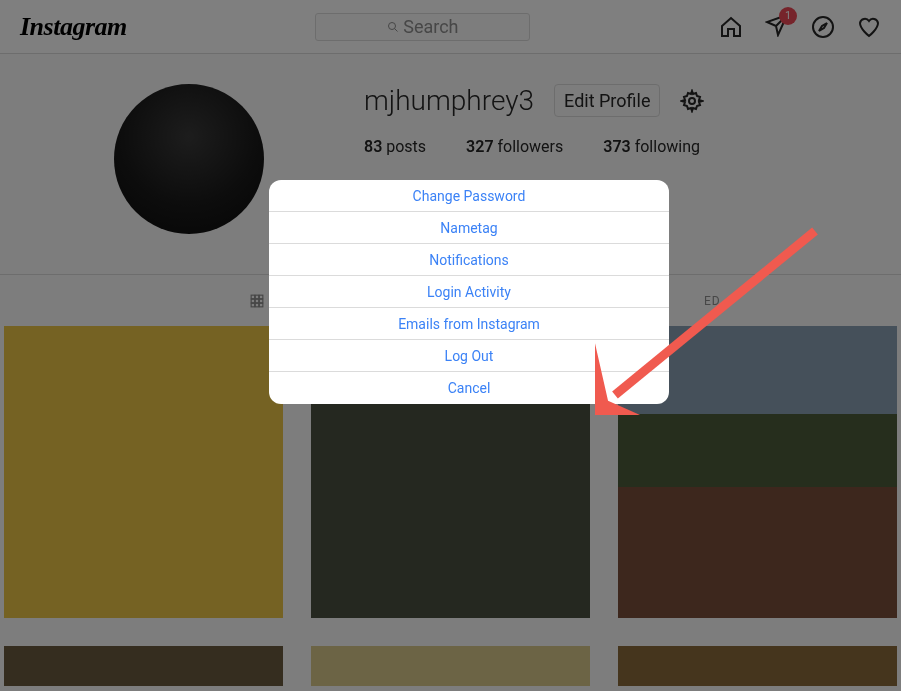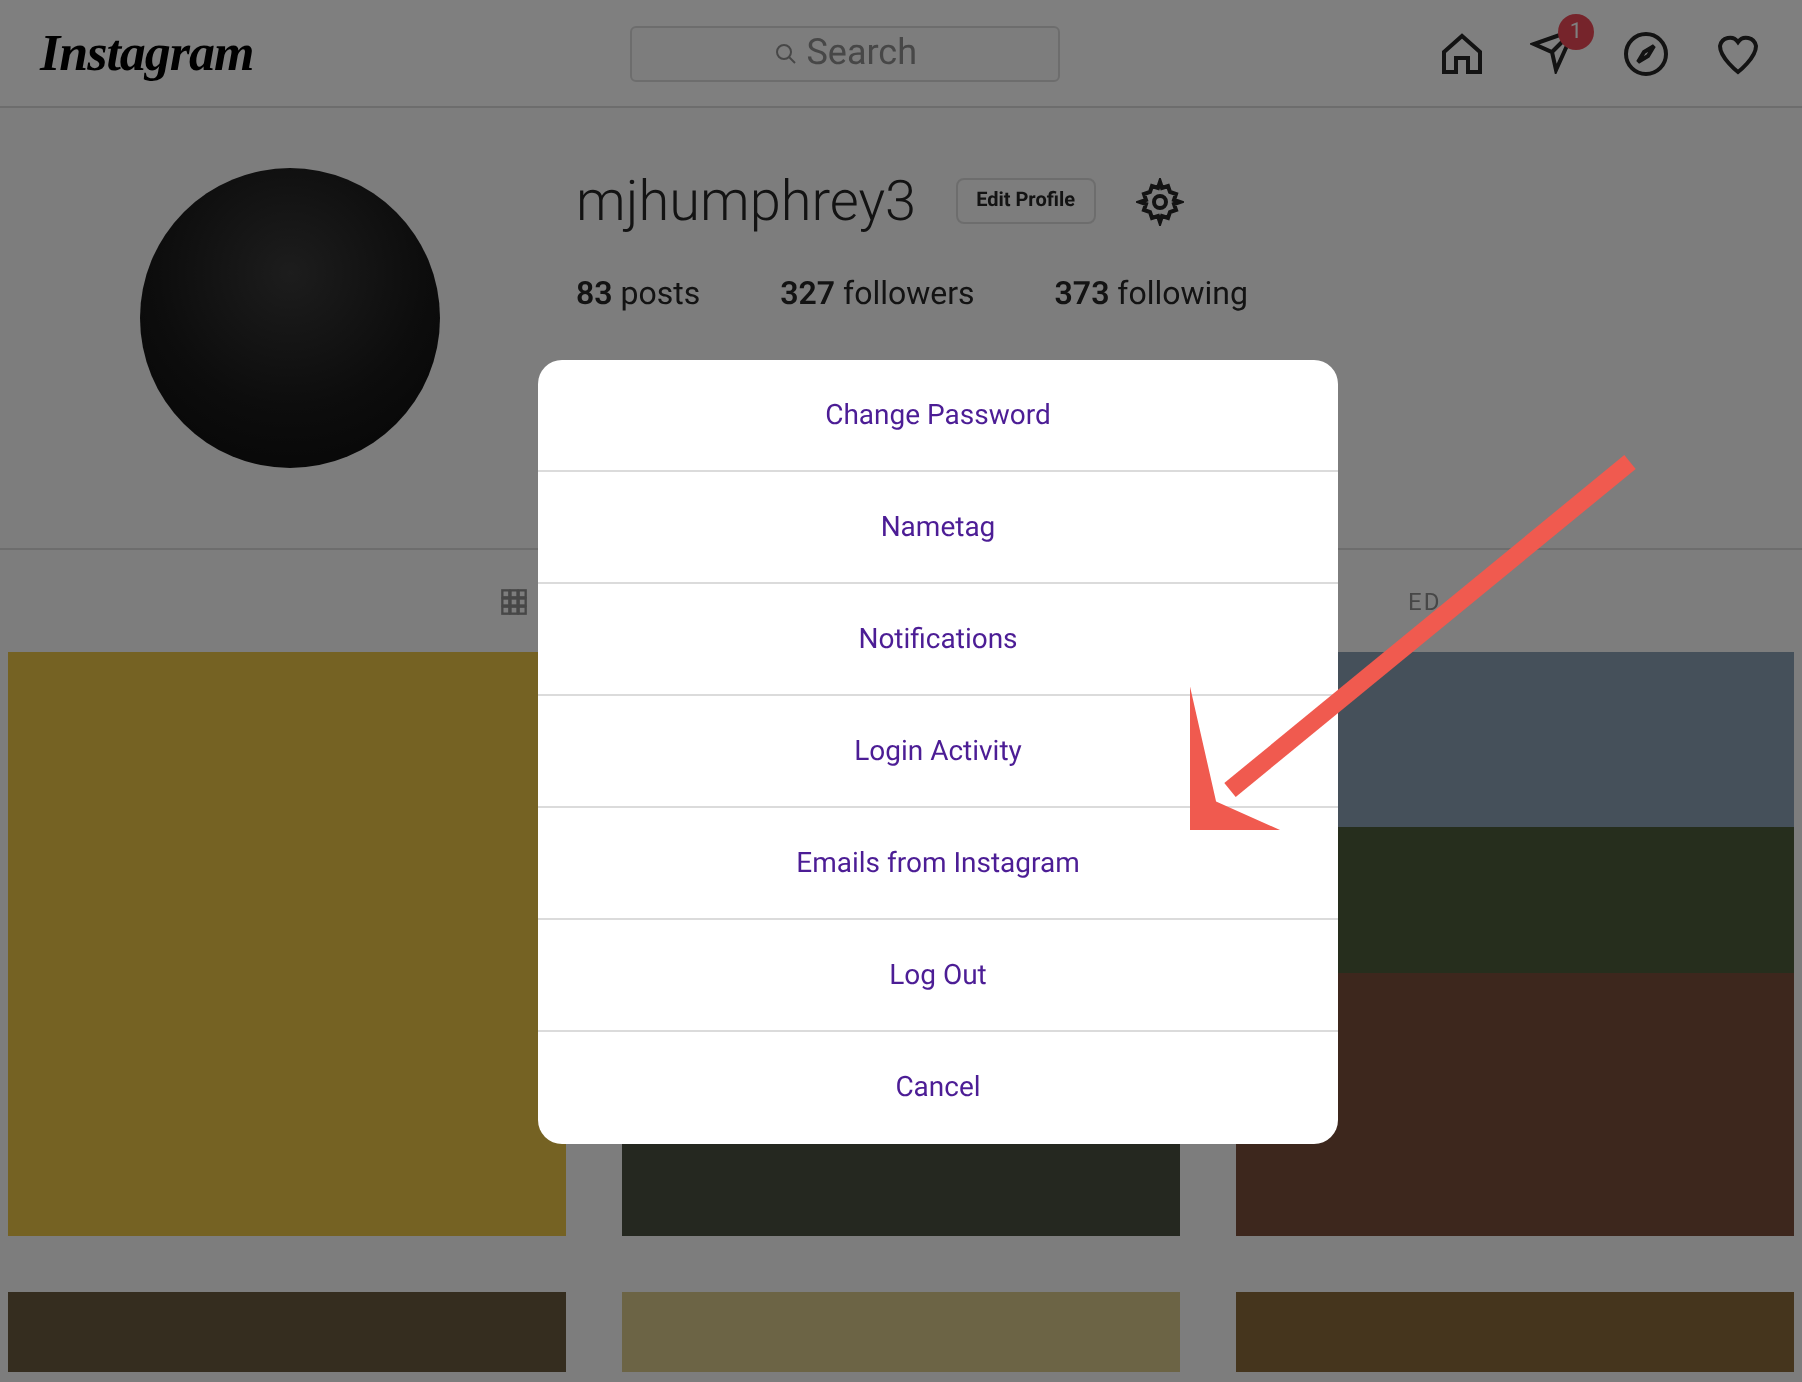--- a/index.html
+++ b/index.html
@@ -6,44 +6,44 @@
 body { width: 901px; height: 691px; overflow: hidden; position: relative; background: #fafafa; }
 
 .topbar { height: 54px; border-bottom: 1px solid #dbdbdb; background: #fff; display: flex; align-items: center; padding: 0 20px; justify-content: space-between; }
 .logo { font-family: cursive; font-weight: 600; font-size: 26px; font-style: italic; letter-spacing: -0.5px; }
 .search { width: 215px; height: 28px; background: #fafafa; border: 1px solid #dbdbdb; border-radius: 3px; display: flex; align-items: center; justify-content: center; gap: 4px; color: #8e8e8e; font-size: 18px; }
 .nav-icons { display: flex; align-items: center; gap: 22px; }
 .nav-icons svg { width: 24px; height: 24px; }
 .badge-wrap { position: relative; }
 .badge { position: absolute; top: -6px; right: -8px; background: #ed4956; color: #fff; border-radius: 50%; width: 18px; height: 18px; font-size: 11px; display: flex; align-items: center; justify-content: center; }
 
-.profile-header { display: flex; padding: 30px 20px 40px 70px; gap: 68px; }
+.profile-header { display: flex; padding: 30px 20px 40px 70px; gap: 100px; margin-left: 44px; }
 .avatar { width: 150px; height: 150px; border-radius: 50%; background: radial-gradient(circle at 50% 35%, #3a3a3a 0%, #1a1a1a 55%, #0a0a0a 100%); flex-shrink: 0; }
 .profile-info { flex: 1; }
 .profile-top { display: flex; align-items: center; gap: 20px; margin-bottom: 20px; }
 .username { font-size: 28px; font-weight: 300; color: #262626; }
-.edit-btn { border: 1px solid #dbdbdb; background: transparent; padding: 5px 9px; border-radius: 4px; font-weight: 700; font-size: 10px; color: #262626; }
+.edit-btn { border: 1px solid #dbdbdb; background: transparent; padding: 5px 9px; border-radius: 4px; font-weight: 400; font-size: 18px; color: #262626; }
 .gear { width: 24px; height: 24px; }
 .stats { display: flex; gap: 40px; font-size: 16px; color: #262626; }
 .stats b { font-weight: 600; }
 
 .tabs-row { border-top: 1px solid #dbdbdb; height: 52px; display: flex; align-items: center; padding-left: 250px; gap: 80px; color: #8e8e8e; font-size: 12px; letter-spacing: 1px; }
 .grid-icon { width: 14px; height: 14px; }
 
 .photo-grid { display: flex; gap: 28px; padding: 0 4px; }
 .photo { width: 280px; height: 292px; background: #888; }
 .photo.p1 { background: linear-gradient(#ebc447 0%, #ebc447 100%); position: relative; }
 .photo.p2 { background: #4a5040; }
 .photo.p3 { background: linear-gradient(to bottom, #8aa0b5 0 30%, #4d5d3a 30% 55%, #7a4f3a 55% 100%); }
 .photo-grid2 { display: flex; gap: 28px; padding: 28px 4px 0 4px; }
 .photo2 { width: 280px; height: 40px; background: #6b5a3e; }
 
 .dimmer { position: absolute; inset: 0; background: rgba(0,0,0,0.5); }
 .modal { position: absolute; left: 269px; top: 180px; width: 400px; background: #fff; border-radius: 12px; overflow: hidden; }
-.modal-item { height: 56px; display: flex; align-items: center; justify-content: center; border-bottom: 1px solid #dbdbdb; font-size: 14px; color: #4c1d95; cursor: pointer; }
+.modal-item { height: 32px; display: flex; align-items: center; justify-content: center; border-bottom: 1px solid #dbdbdb; font-size: 14px; color: #3b82f6; cursor: pointer; }
 .modal-item:last-child { border-bottom: none; }
 
 .arrow { position: absolute; pointer-events: none; }
 </style>
 </head>
 <body>
 
 <div class="topbar">
   <div class="logo">Instagram</div>
   <div class="search">

